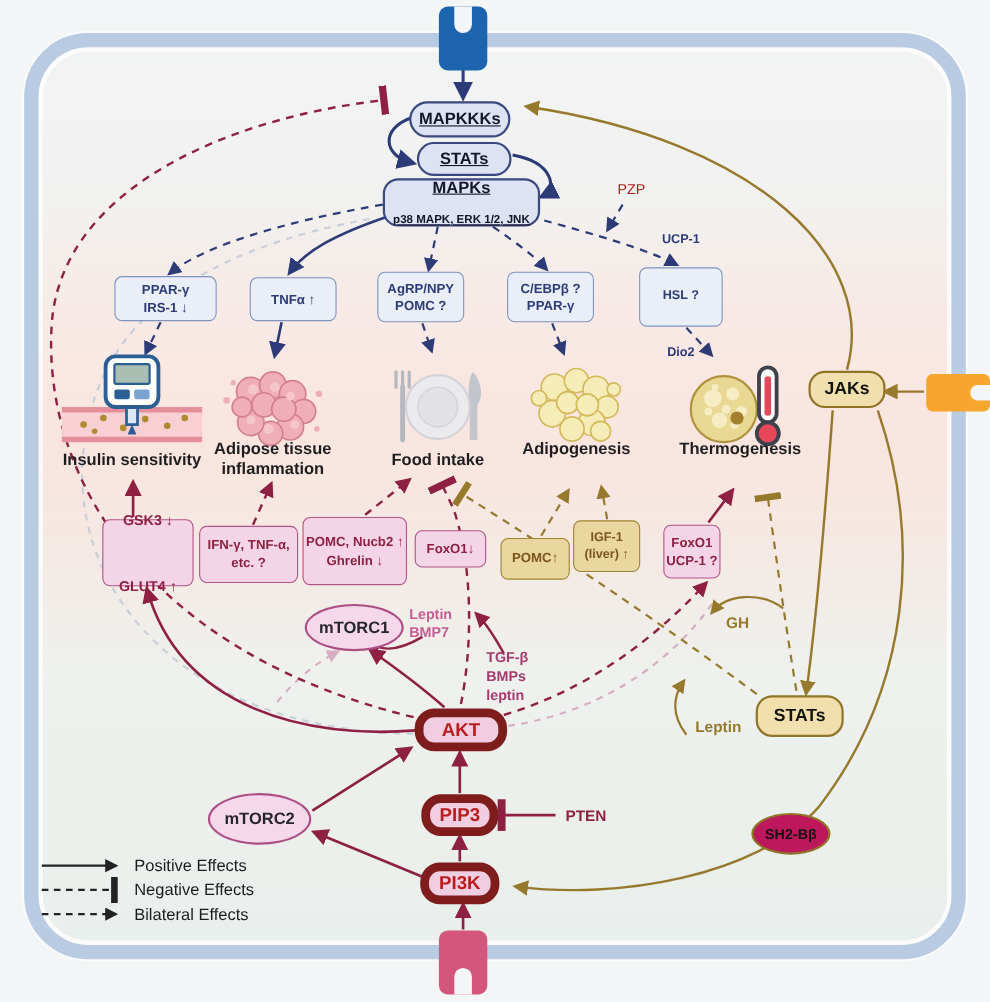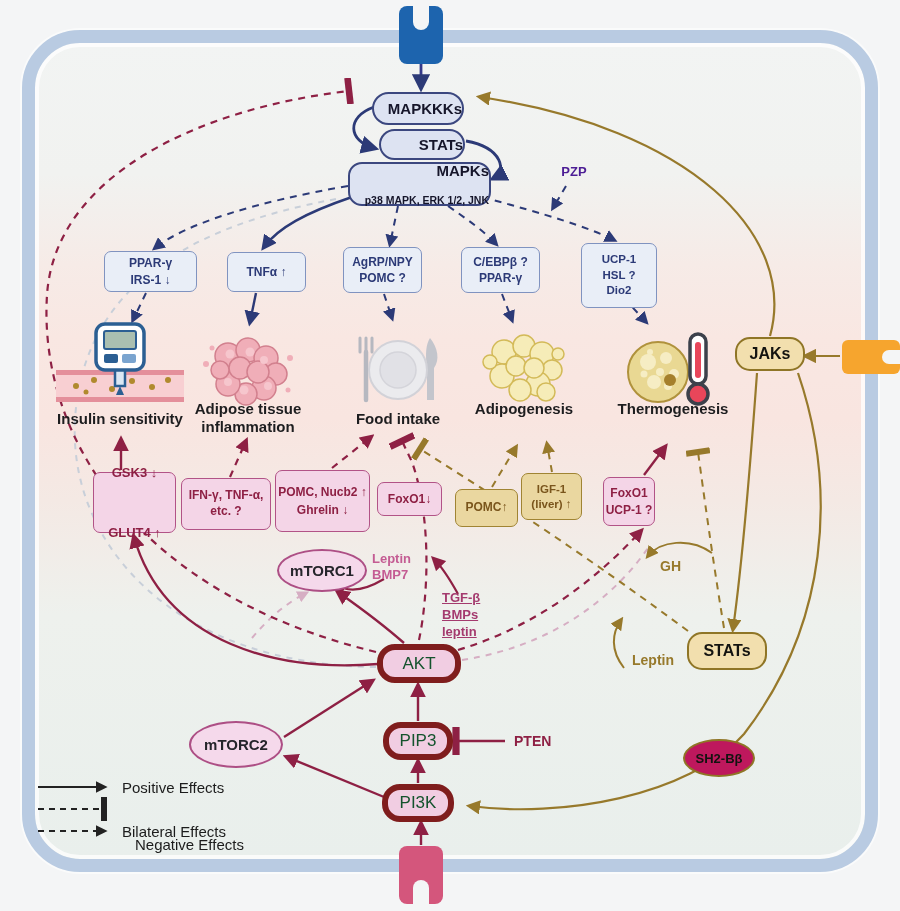--- a/index.html
+++ b/index.html
@@ -8,38 +8,38 @@
   .abs{position:absolute;box-sizing:border-box;}
   
   .membrane{left:22px;top:30px;width:856px;height:842px;border:13px solid #b9cbe2;
     border-radius:58px;
     background:linear-gradient(180deg,#f2f4f3 0%,#f1f2f0 16%,#f6ebe7 27%,#f9e7e2 36%,
       #f9e5e0 46%,#f4e9e4 56%,#eef1ed 70%,#e9efec 100%);
     box-shadow:inset 0 0 0 4px rgba(255,255,255,.75),0 0 0 2px rgba(255,255,255,.55);}
   svg.overlay{position:absolute;left:0;top:0;pointer-events:none;}
   
   .cascadebox{background:#dde3f2;border:2.2px solid #3b477f;border-radius:17px;color:#15152a;
-    font-weight:bold;text-align:right;display:flex;flex-direction:column;justify-content:center;font-size:15px;}
+    font-weight:bold;text-align:center;display:flex;flex-direction:column;justify-content:center;font-size:15px;text-decoration:underline;}
   .cascadebox .sub{font-size:10.5px;font-weight:bold;margin-top:15px;}
   .bluebox{background:#e9eef7;border:1.6px solid #8093c0;border-radius:7px;color:#2c3a77;
     font-size:12px;font-weight:600;text-align:center;display:flex;flex-direction:column;justify-content:center;line-height:1.35;}
   .pinkbox{background:#f4d5e7;border:1.8px solid #b25387;border-radius:7px;color:#8e2044;
     font-size:12px;font-weight:600;text-align:center;display:flex;flex-direction:column;justify-content:center;line-height:1.5;}
   .tanbox{background:#ead7a0;border:1.8px solid #a08433;border-radius:7px;color:#7a551c;
     font-size:12px;font-weight:700;text-align:center;display:flex;flex-direction:column;justify-content:center;line-height:1.3;}
-  .node-pink{background:#f1cde2;border:6px solid #7f1d1d;border-radius:18px;color:#14532d;
-    font-weight:normal;font-size:17px;text-align:center;display:flex;align-items:center;justify-content:center;}
+  .node-pink{background:#f1cde2;border:8px solid #7f1d1d;border-radius:18px;color:#b91c1c;
+    font-weight:bold;font-size:17px;text-align:center;display:flex;align-items:center;justify-content:center;}
   .oval-pink{background:#f5d9eb;border:2px solid #ad4f85;border-radius:50%;color:#25252b;
     font-weight:600;font-size:15px;text-align:center;display:flex;align-items:center;justify-content:center;}
   .node-tan{background:#f2dfae;border:2px solid #8f7526;border-radius:15px;color:#131310;
     font-weight:bold;font-size:16px;text-align:center;display:flex;align-items:center;justify-content:center;}
   .oval-tan{background:#be185d;border:2px solid #8f7526;border-radius:50%;color:#131310;
     font-weight:bold;font-size:13px;text-align:center;display:flex;align-items:center;justify-content:center;}
   .proc{font-weight:bold;font-size:15px;color:#1d1d1f;text-align:center;line-height:1.2;}
-  .pzp{color:#4c1d95;font-size:13px;font-weight:700;}
+  .pzp{color:#b91c1c;font-size:13px;font-weight:400;}
   .pink-ann{color:#c45c93;font-size:13px;font-weight:600;line-height:1.25;}
   .maroon-ann{color:#a43a6e;font-size:13px;font-weight:600;line-height:1.3;}
   .gold-ann{color:#97792b;font-size:14px;font-weight:600;}
   .pten{color:#8e2044;font-size:14px;font-weight:700;}
   .legend-txt{font-size:15px;color:#1c1c1c;font-weight:500;}
   .l{display:block;}
   
   .rec{border-radius:8px;}
   .rec .notch{position:absolute;background:#f4f5f6;}
 </style>
@@ -172,21 +172,21 @@
   <span class="l">TNFα ↑</span>
 </div>
 <div class="abs bluebox" style="left:343px;top:247px;width:79px;height:46px;">
   <span class="l">AgRP/NPY</span>
   <span class="l">POMC ?</span>
 </div>
 <div class="abs bluebox" style="left:461px;top:247px;width:79px;height:46px;">
   <span class="l">C/EBPβ ?</span>
   <span class="l">PPAR-γ</span>
 </div>
-<div class="abs bluebox" style="left:581px;top:243px;width:76px;height:65px;font-size:11.5px;">
+<div class="abs bluebox" style="left:581px;top:243px;width:76px;height:54px;font-size:11.5px;gap:36px;">
   <span class="l">UCP-1</span>
   <span class="l">HSL ?</span>
   <span class="l">Dio2</span>
 </div>
 
 <div class="abs" style="left:56px;top:320px;width:128px;height:88px;">
   <svg width="128" height="88" viewBox="0 0 128 88">
     <rect x="0" y="50" width="128" height="32" fill="#f8cfd2"></rect>
     <rect x="0" y="50" width="128" height="5" fill="#e48f9b"></rect>
     <rect x="0" y="77" width="128" height="5" fill="#e48f9b"></rect>
@@ -326,21 +326,21 @@
   <span class="l">UCP-1  ?</span>
 </div>
 
 <div class="abs oval-pink" style="left:277px;top:549px;width:90px;height:43px;">
   <span>mTORC1</span>
 </div>
 <div class="abs pink-ann" style="left:372px;top:551px;width:56px;">
   <span class="l">Leptin</span>
   <span class="l">BMP7</span>
 </div>
-<div class="abs maroon-ann" style="left:442px;top:590px;width:60px;text-decoration:underline;">
+<div class="abs maroon-ann" style="left:442px;top:590px;width:60px;">
   <span class="l">TGF-β</span>
   <span class="l">BMPs</span>
   <span class="l">leptin</span>
 </div>
 <div class="abs node-pink" style="left:377px;top:644px;width:84px;height:39px;">
   <span>AKT</span>
 </div>
 <div class="abs node-tan" style="left:687px;top:632px;width:80px;height:38px;">
   <span>STATs</span>
 </div>
@@ -354,14 +354,14 @@
   <span>mTORC2</span>
 </div>
 <div class="abs node-pink" style="left:382px;top:784px;width:72px;height:38px;">
   <span>PI3K</span>
 </div>
 <div class="abs oval-tan" style="left:683px;top:739px;width:72px;height:38px;">
   <span>SH2-Bβ</span>
 </div>
 
 <div class="abs legend-txt" style="left:122px;top:779px;">Positive Effects</div>
-<div class="abs legend-txt" style="left:122px;top:836px;margin-left:13px;">Negative Effects</div>
+<div class="abs legend-txt" style="left:122px;top:801px;">Negative Effects</div>
 <div class="abs legend-txt" style="left:122px;top:823px;">Bilateral Effects</div>
 
 </body></html>

